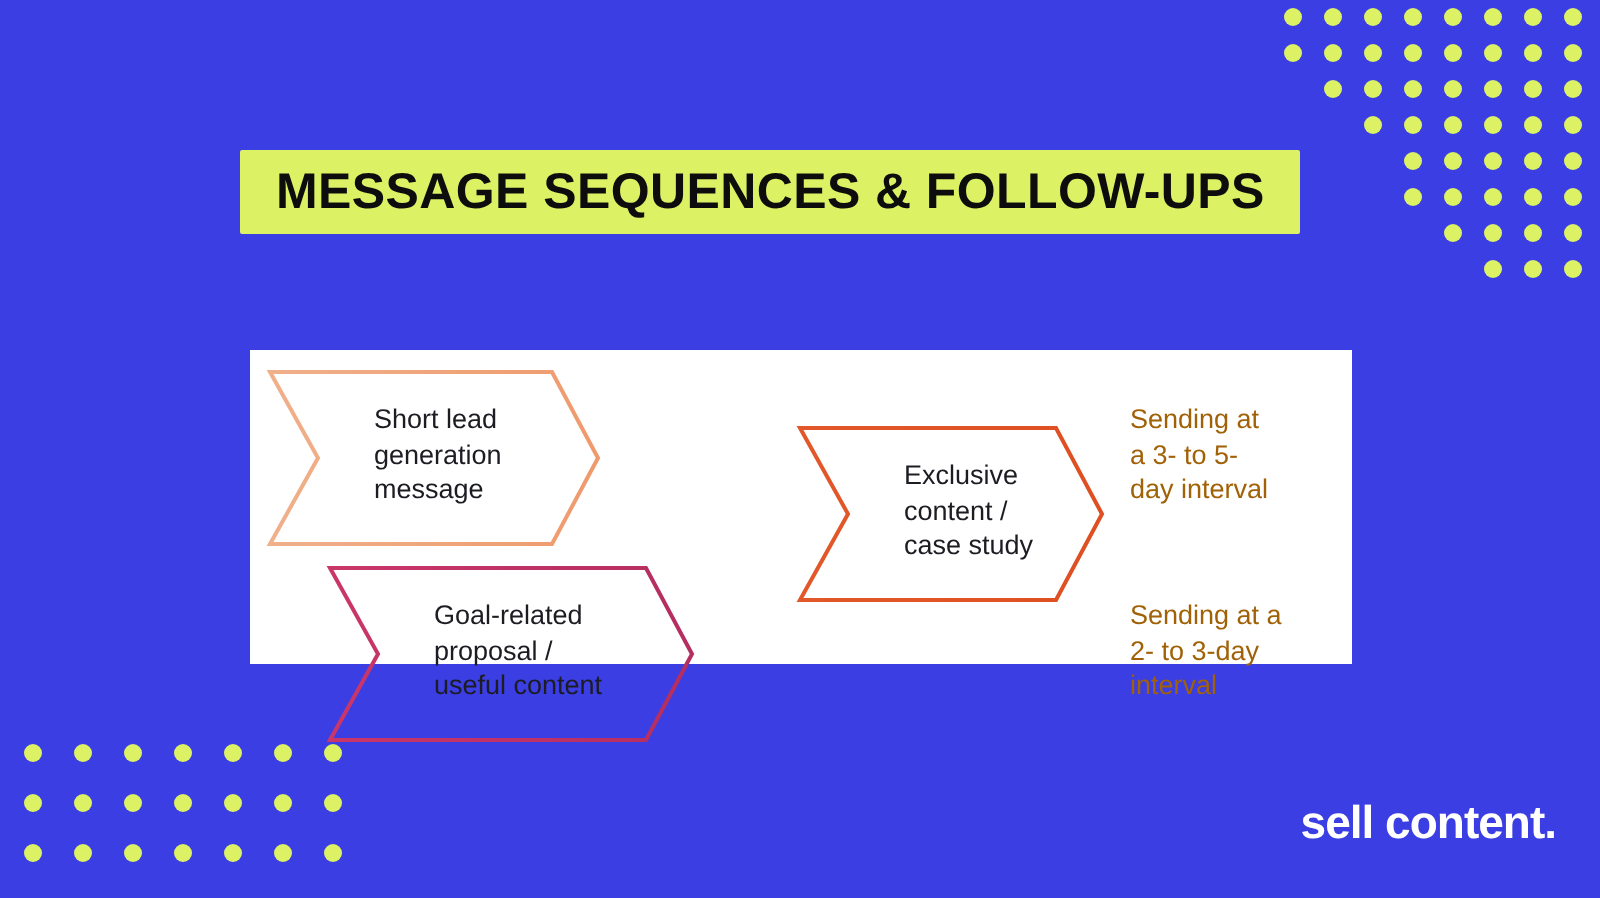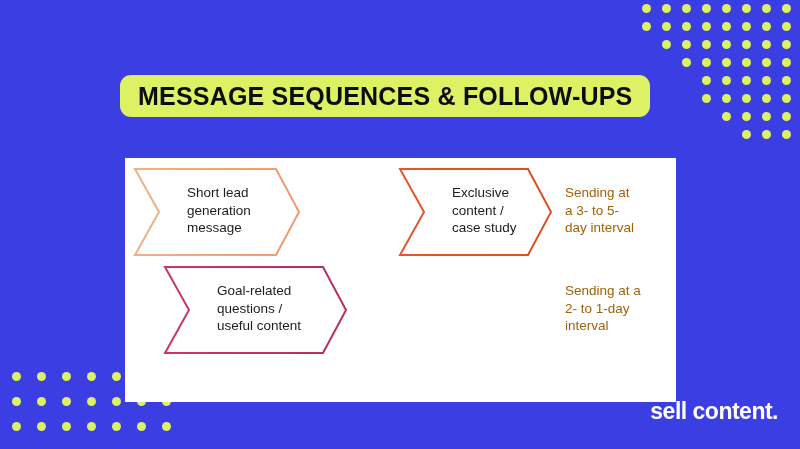--- a/index.html
+++ b/index.html
@@ -52,39 +52,39 @@
   #title-banner {
     position: absolute;
     left: 120px;
     top: 75px;
     height: 42px;
     display: flex;
     align-items: center;
     justify-content: center;
     padding: 0 18px;
     background: #dcf264;
-    border-radius: 11px;
+    border-radius: 1px;
     box-sizing: border-box;
   }
   #title-text {
     font-family: "Liberation Sans", sans-serif;
     font-weight: bold;
     font-size: 25px;
     letter-spacing: 0.2px;
     color: #0d0d0d;
     white-space: nowrap;
   }
 
   
   #card {
     position: absolute;
     left: 125px;
-    top: 158px;
+    top: 175px;
     width: 551px;
-    height: 244px;
+    height: 157px;
     background: #ffffff;
   }
 
   .flow-row {
     position: absolute;
     left: 0;
     width: 551px;
     height: 88px;
   }
   #flow-row-1 { top: 10px; }
@@ -223,21 +223,21 @@
                 <stop offset="0%" stop-color="#f0b08a"></stop>
                 <stop offset="100%" stop-color="#ef9a6d"></stop>
               </linearGradient>
             </defs>
             <polygon points="0,1 141,1 164,44 141,87 0,87 24,44" fill="none" stroke="url(#grad-row-1-0)" stroke-width="2" stroke-linejoin="miter"></polygon>
           </svg>
           <div class="chevron-label" style="left: 52px; top: 16px; width: 99px;">Short lead
 generation
 message</div>
         </div>
-        <div class="chevron" style="left: 275px; width: 152px;">
+        <div class="chevron" style="left: 275px; width: 152px; margin-top: 28px;">
           <svg width="152" height="88" viewBox="0 0 152 88">
             <defs>
               <linearGradient id="grad-row-1-2" x1="0" y1="0" x2="1" y2="0">
                 <stop offset="0%" stop-color="#e2582a"></stop>
                 <stop offset="100%" stop-color="#de4f22"></stop>
               </linearGradient>
             </defs>
             <polygon points="0,1 128,1 151,44 128,87 0,87 24,44" fill="none" stroke="url(#grad-row-1-2)" stroke-width="2" stroke-linejoin="miter"></polygon>
           </svg>
           <div class="chevron-label" style="left: 52px; top: 16px; width: 86px;">Exclusive
@@ -253,25 +253,25 @@
           <svg width="182" height="88" viewBox="0 0 182 88">
             <defs>
               <linearGradient id="grad-row-2-0" x1="0" y1="0" x2="1" y2="0">
                 <stop offset="0%" stop-color="#c9366a"></stop>
                 <stop offset="100%" stop-color="#b52e60"></stop>
               </linearGradient>
             </defs>
             <polygon points="0,1 158,1 181,44 158,87 0,87 24,44" fill="none" stroke="url(#grad-row-2-0)" stroke-width="2" stroke-linejoin="miter"></polygon>
           </svg>
           <div class="chevron-label" style="left: 52px; top: 16px; width: 116px;">Goal-related
-questions /
+proposal /
 useful content</div>
         </div>
         <div class="interval-note" style="left: 440px; top: 16px; width: 110px;">Sending at a
-2- to 1-day
+2- to 3-day
 interval</div>
       </div>
 
   </div>
 
   <div id="logo">sell content.</div>
 
 </div>
 
 </body></html>

